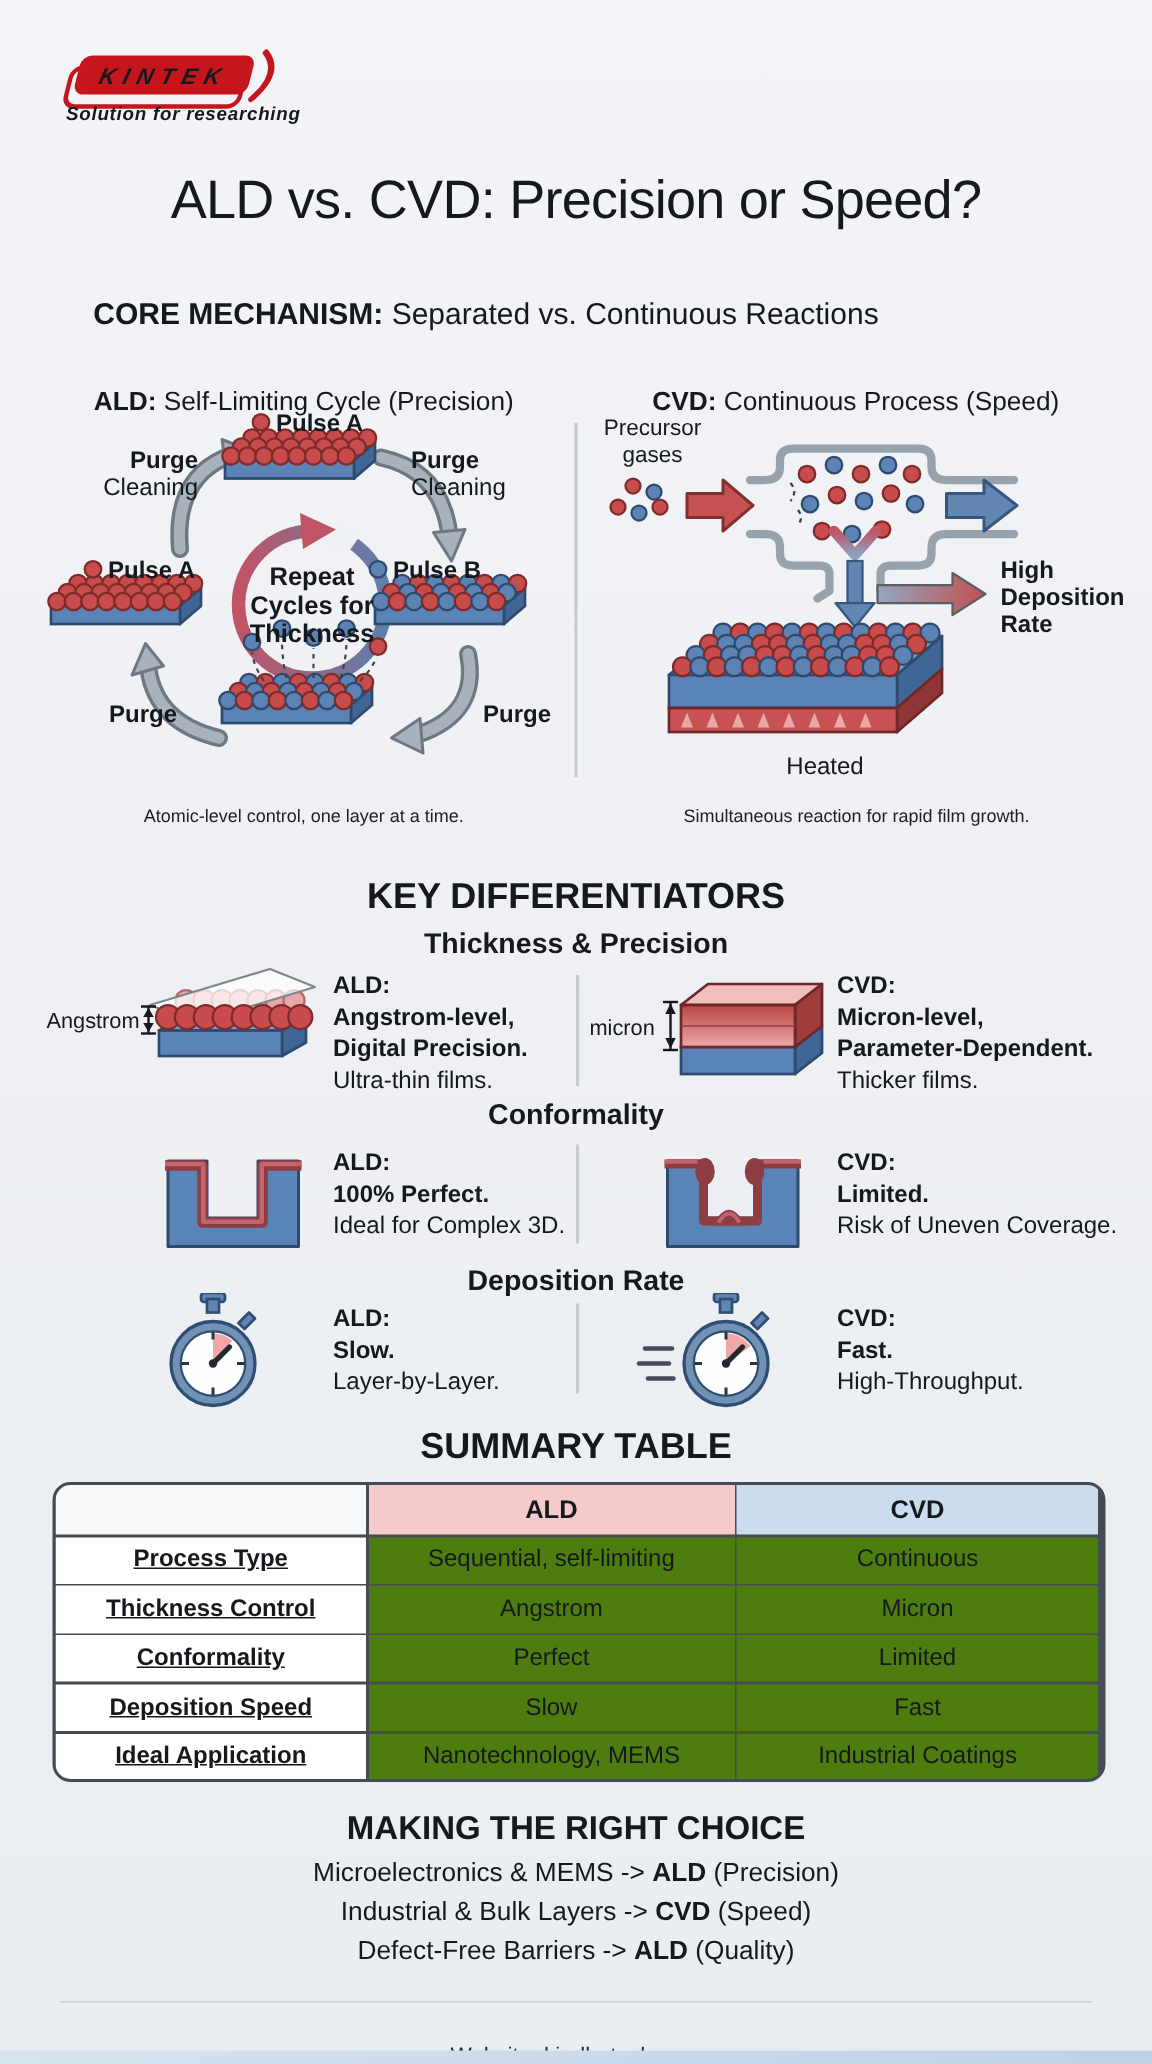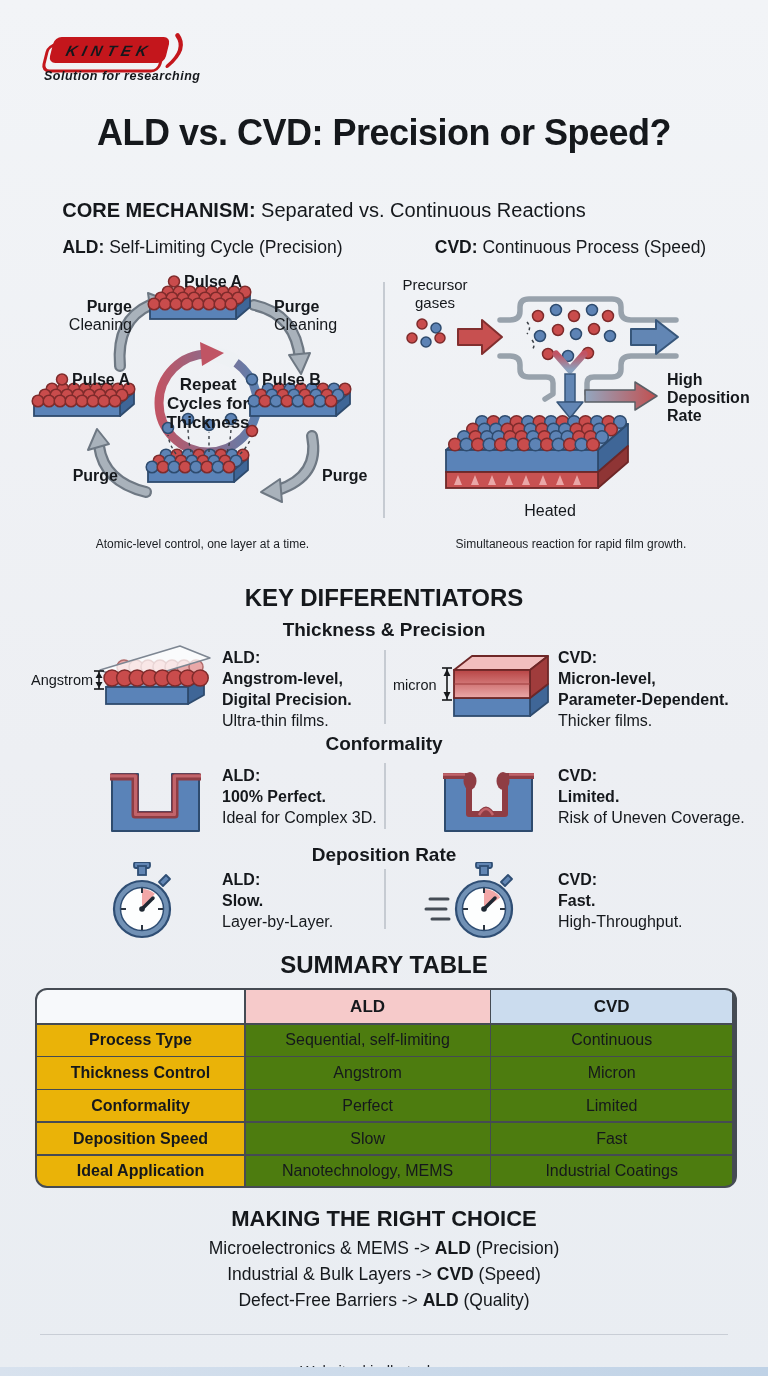--- a/index.html
+++ b/index.html
@@ -1,40 +1,40 @@
 <!DOCTYPE html>
 <html><head>
 <meta charset="utf-8">
 <style>
   html,body{margin:0;padding:0;background:#e8ebef;}
   .page{position:relative;width:768px;height:1376px;overflow:hidden;
     background:linear-gradient(180deg,#f2f4f7 0%,#edeff3 55%,#e9edf2 100%);
     font-family:"Liberation Sans",sans-serif;color:#15181c;}
   .abs{position:absolute;}
   .ctr{text-align:center;}
-  .title{left:0;top:112px;width:768px;font-size:36px;font-weight:bold;letter-spacing:-0.5px;}
+  .title{left:0;top:112px;width:768px;font-size:36px;font-weight:normal;letter-spacing:-0.5px;}
   .core-head{left:0;top:199px;width:648px;font-size:20px;}
   .core-head b{font-weight:bold;}
-  .col-label{font-size:17.5px;}
+  .col-label{font-size:17.5px;margin-top:20px;}
   .divider-v{background:#c6cbd2;width:1.5px;}
   .caption{font-size:12px;color:#1b1e22;}
   .h-key{left:0;top:584px;width:768px;font-size:24px;font-weight:bold;}
   .h-sub{left:0;width:768px;font-size:19px;font-weight:bold;}
   .dtext{font-size:16px;line-height:21px;}
   .dtext .b{font-weight:bold;}
   .h-table{left:0;top:951px;width:768px;font-size:24px;font-weight:bold;}
   .tbl{left:35px;top:988px;width:698px;height:196px;border:2px solid #454b53;border-radius:12px;
        overflow:hidden;background:#454b53;display:grid;
        grid-template-columns:207px 244px 241px;grid-template-rows:33px 31.2px 31.2px 31.2px 31.2px 31.2px;gap:1.6px;}
   .tc{display:flex;align-items:center;justify-content:center;font-size:16px;background:#4d7c0f;}
   .tc.head{font-weight:bold;font-size:17px;}
   .tc.blank{background:#f7f9fb;}
   .tc.aldh{background:#f6caca;}
   .tc.cvdh{background:#cbdcee;}
-  .tc.lab{background:#eab308;font-weight:bold;}
+  .tc.lab{background:#ffffff;font-weight:bold;text-decoration:underline;}
   .h-choice{left:0;top:1206px;width:768px;font-size:22px;font-weight:bold;}
   .cline{left:0;width:768px;font-size:17.5px;}
   .cline b{font-weight:bold;}
   .footer-sep{left:40px;top:1334px;width:688px;height:1px;background:#c9ced6;}
   .website{left:0;top:1347px;width:768px;font-size:15px;color:#23262b;margin-top:15px;}
   .botbar{left:0;bottom:0;width:768px;height:9px;background:linear-gradient(90deg,#d8e2ee,#bfd2e6);}
   svg{display:block;}
   svg text{font-family:"Liberation Sans",sans-serif;fill:#15181c;}
   .t16b{font-size:16px;font-weight:bold;}
   .t16{font-size:16px;}

